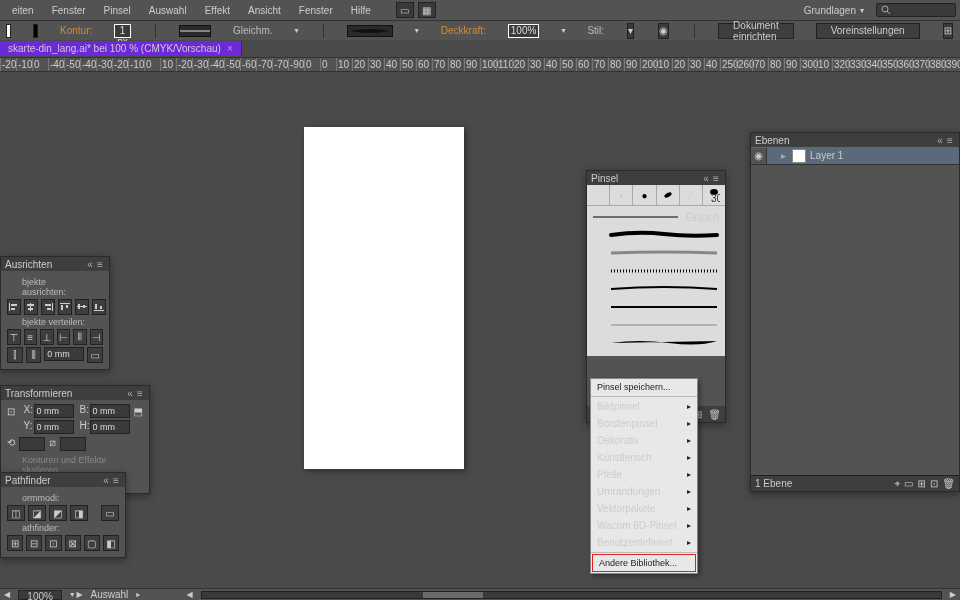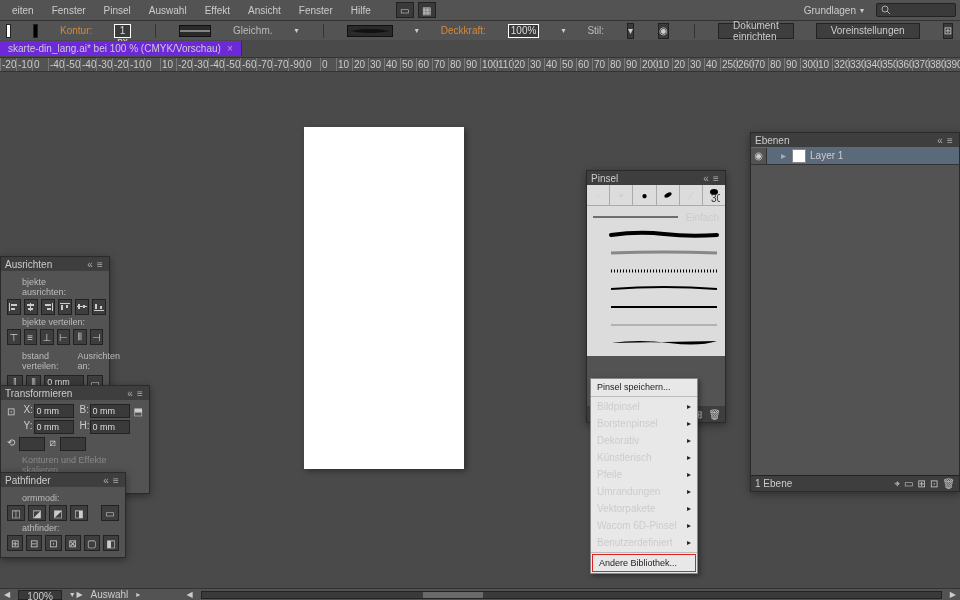--- a/index.html
+++ b/index.html
@@ -378,24 +378,20 @@
     </div>
     <div class="lbl">bjekte verteilen:</div>
     <div class="iconrow">
       <span class="ib">⊤</span>
       <span class="ib">≡</span>
       <span class="ib">⊥</span>
       <span class="ib">⊢</span>
       <span class="ib">⫴</span>
       <span class="ib">⊣</span>
     </div>
-    <div style="display:flex;align-items:center;gap:4px;margin-top:4px">
-      <span class="lbl">bstand verteilen:</span>
-      <span class="lbl" style="margin-left:auto">Ausrichten an:</span>
-    </div>
     <div class="iconrow">
       <span class="ib">⫿</span>
       <span class="ib">⫼</span>
       <input class="inp" value="0 mm" style="">
       <span class="ib" style="margin-left:auto">▭</span>
     </div>
   </div>
 </div>
 
 <div class="panel panel-transform">

